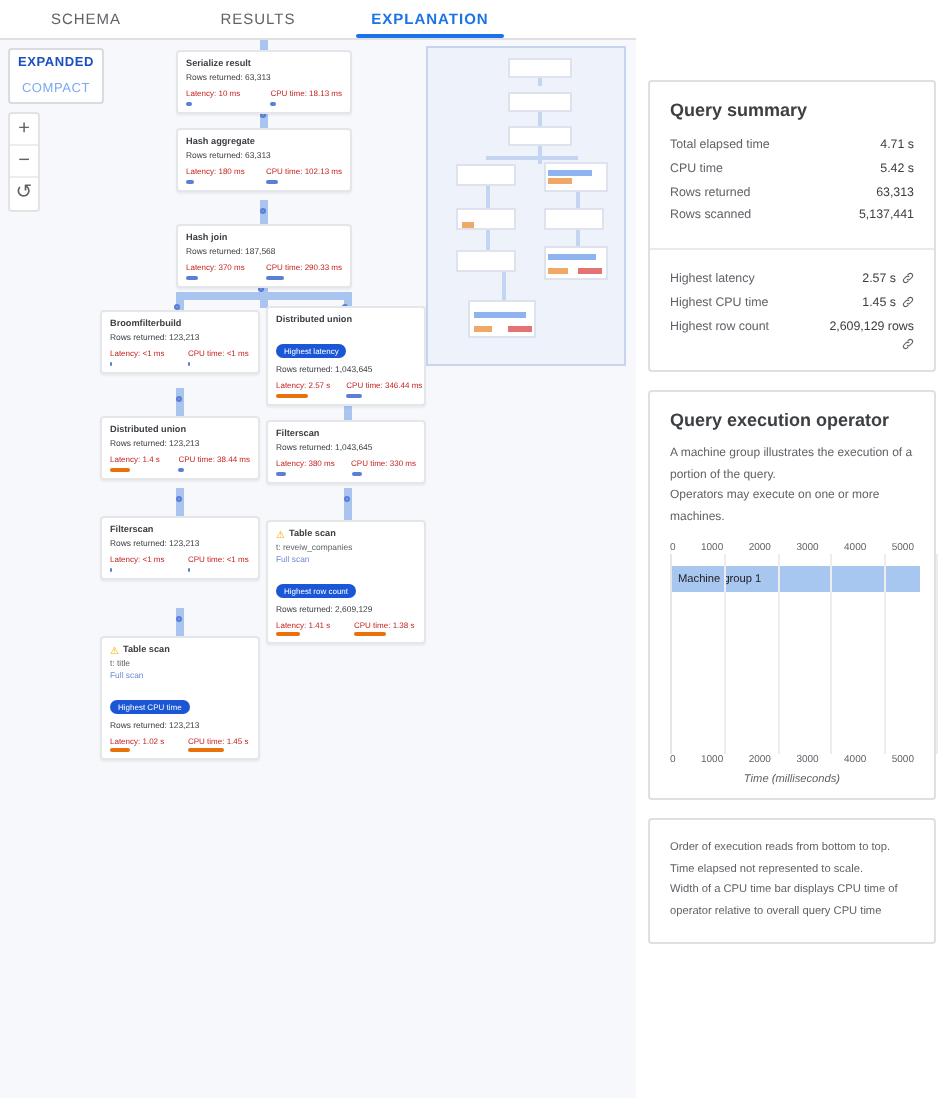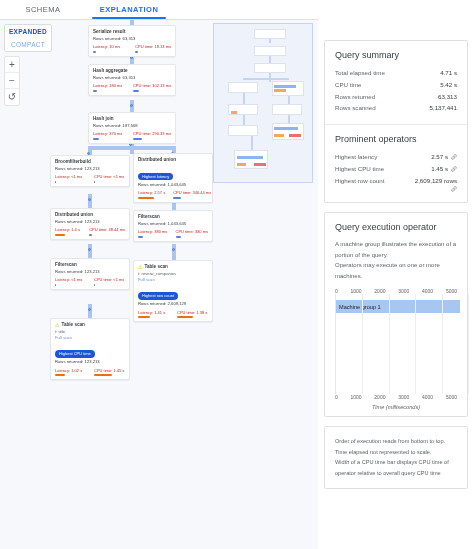--- a/index.html
+++ b/index.html
@@ -116,21 +116,21 @@
   .rpanel{
     position:absolute; left:318px; top:0; width:156px; height:549px;
     background:#fff; padding:40px 6px 6px 6px;
   }
   .card{
     border:1px solid #e0e0e0; border-radius:2px; background:#fff;
     margin-bottom:9px;
   }
   .card-sec{ padding:9px 10px 10px 10px; }
   .card-sec + .card-sec{ border-top:1px solid #e8eaed; }
-  .card h2{ font-size:9px; font-weight:normal; color:#3c4043; margin-bottom:7px; }
+  .card h2{ font-size:9px; font-weight:bold; color:#3c4043; margin-bottom:7px; }
   .kv{ display:flex; justify-content:space-between; font-size:6.2px;
        color:#5f6368; line-height:1.9; }
   .kv .v{ color:#3c4043; display:flex; align-items:center; gap:3px; }
   .linkico{ color:#5f6368; }
   .rowcount-link{ display:flex; justify-content:flex-end; }
 
   .desc{ font-size:6px; color:#5f6368; line-height:1.75; margin-bottom:7px; }
 
   
   .chart{ position:relative; height:118px; }
@@ -154,20 +154,21 @@
   .leg-txt{ font-size:6px; color:#3c4043; }
   .leg-note{ font-size:5.6px; color:#5f6368; line-height:1.85; }
 </style>
 </head>
 <body>
 
 <div id="app">
 
   <div class="tabbar">
     <div class="tab">SCHEMA</div>
+    <div class="tab">RESULTS</div>
     <div class="tab active">EXPLANATION</div>
   </div>
 
   <div class="winicons">
     <span>
       <svg width="9" height="9" viewBox="0 0 12 12">
         <path d="M1 4V1h3M8 1h3v3M11 8v3H8M4 11H1V8" fill="none" stroke="#5b7fd4" stroke-width="1.4"></path>
       </svg>
     </span>
     <span>
@@ -441,21 +442,20 @@
               <span>Rows returned</span>
               <span class="v">63,313</span>
             </div>
             <div class="kv">
               <span>Rows scanned</span>
               <span class="v">5,137,441</span>
             </div>
           </div>
       </div>
       <div class="card-sec">
-        <h2>Prominent operators</h2>
         <div id="po-rows">
             <div class="kv">
               <span>Highest latency</span>
               <span class="v">
                 <span>2.57 s</span>
                 <span class="linkico"><svg width="6" height="6" viewBox="0 0 16 16" style="vertical-align:middle">
                     <path d="M6.5 9.5a3 3 0 004.2 0l2.3-2.3a3 3 0 10-4.2-4.2L7.6 4.2M9.5 6.5a3 3 0 00-4.2 0L3 8.8a3 3 0 104.2 4.2l1.2-1.2" fill="none" stroke="#5f6368" stroke-width="1.5"></path>
                   </svg></span>
               </span>
             </div>

